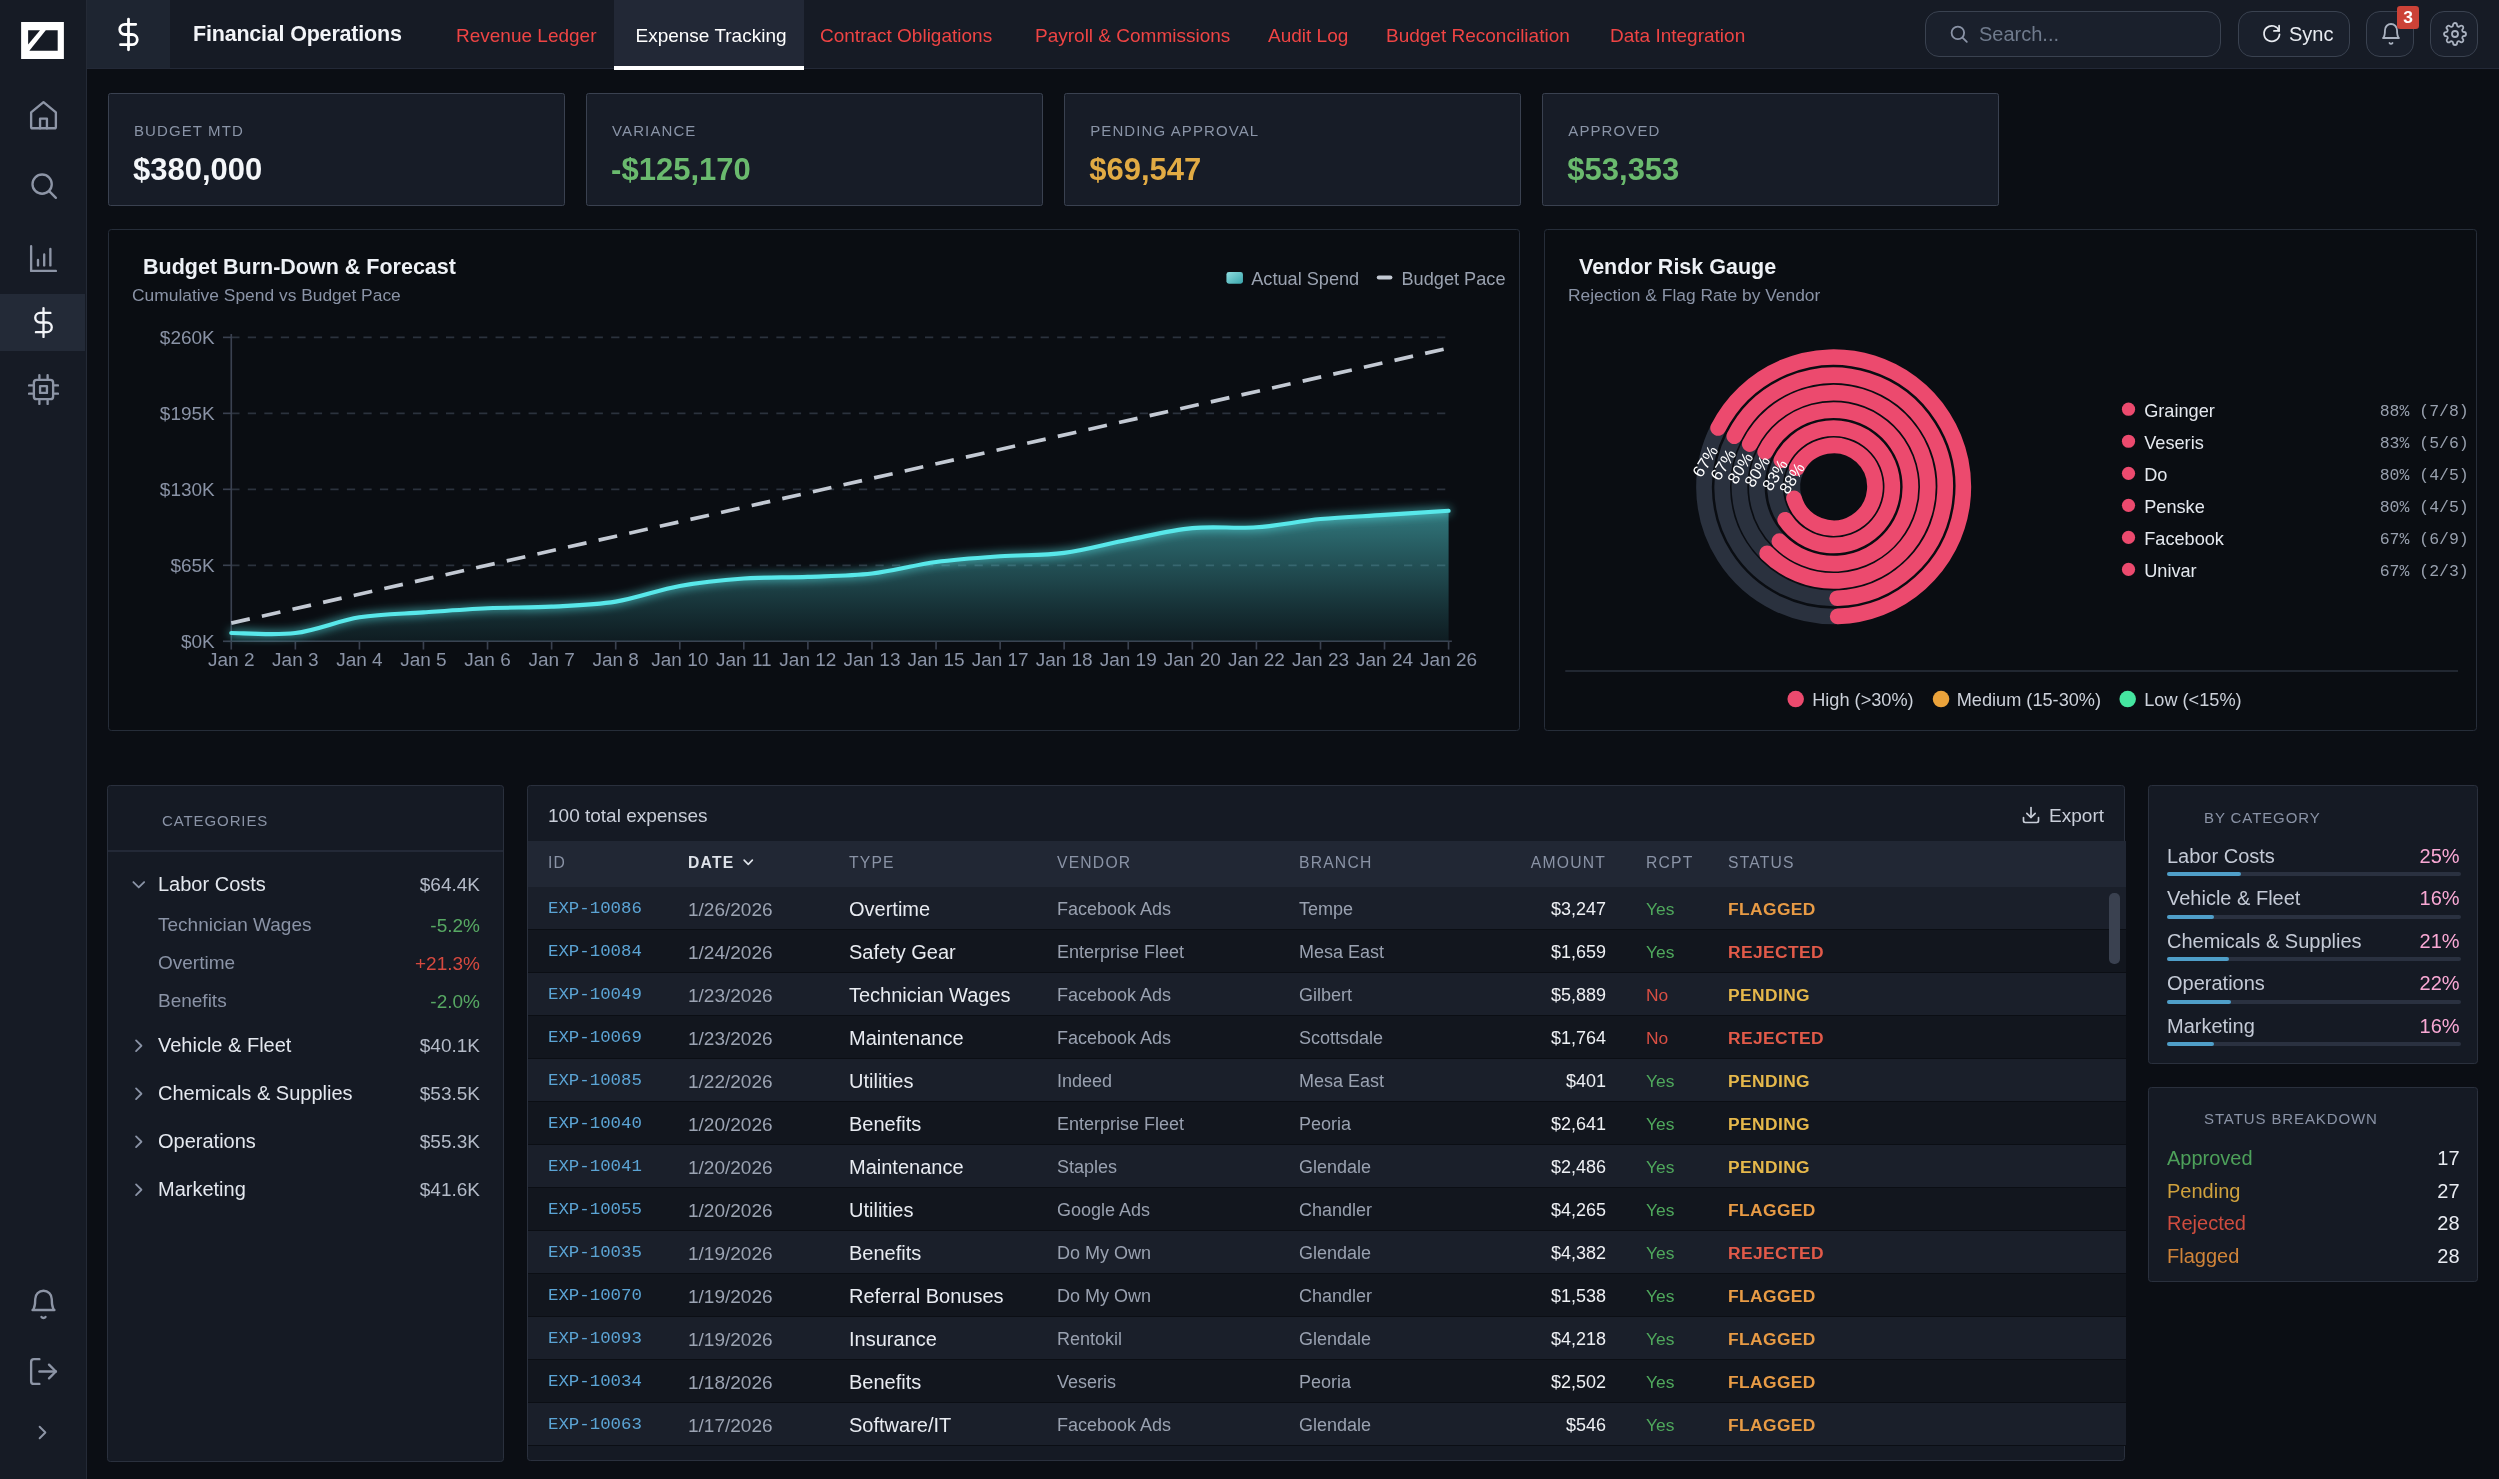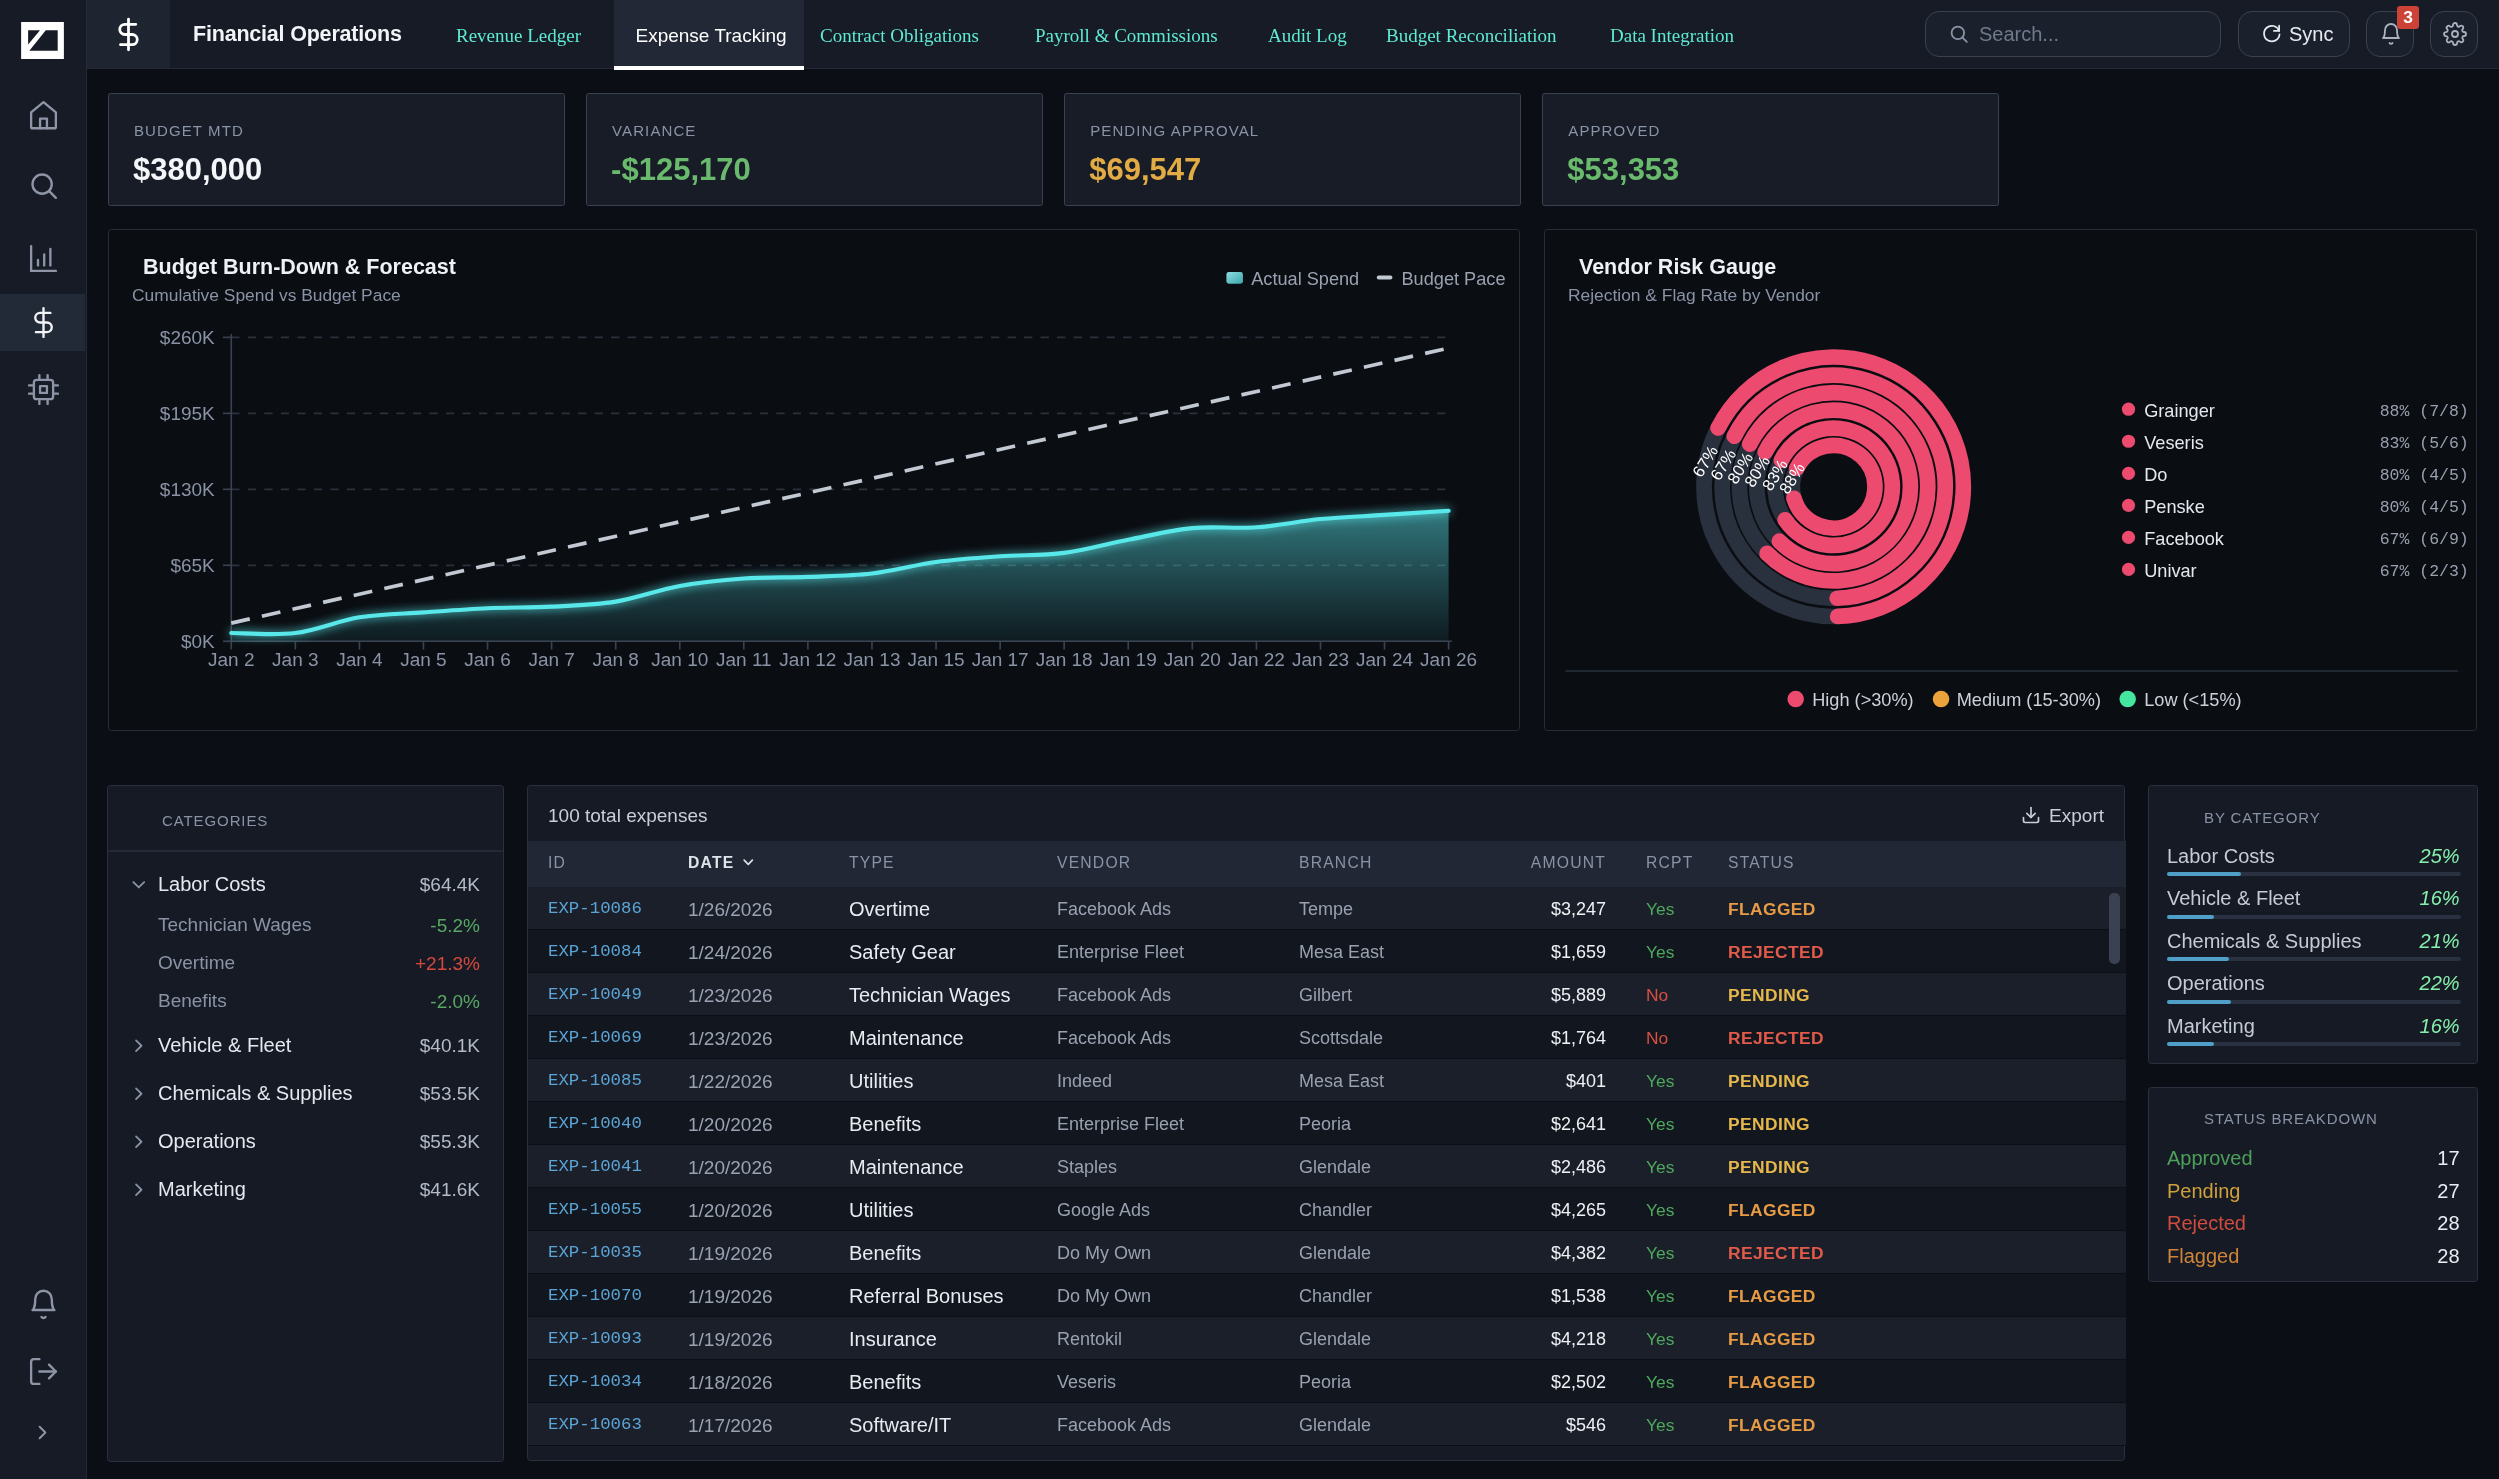--- a/index.html
+++ b/index.html
@@ -15,21 +15,21 @@
 .sic svg { width:33px; height:33px; display:block; }
 #dtile { position:absolute; left:0; top:294px; width:85px; height:57px; background:#232a37; }
 .sic.active { color:#f2f4f8; }
 
 
 #topbar { position:absolute; left:87px; top:0; width:2413px; height:69px;
   background:#161b25; border-bottom:1.7px solid #232937; }
 #dtab { position:absolute; left:0; top:0; width:83px; height:68px; background:#1e2531; }
 #dtab svg { position:absolute; left:24px; top:16.5px; width:35px; height:35px; color:#fff; }
 #ttl { position:absolute; left:106px; top:22px; font-size:21.5px; font-weight:700; color:#f2f4f8; letter-spacing:-0.2px; }
-.tab { position:absolute; top:25px; font-size:19px; color:#5eead4;font-family:Liberation Serif, serif; }
+.tab { position:absolute; top:25px; font-size:19px; color:#ef4444; }
 #atab { position:absolute; left:527px; top:0; width:190px; height:68px; background:#222836; }
 #atab .underline { position:absolute; left:0; bottom:-1.7px; width:100%; height:3.3px; background:#fff; }
 #atab span { position:absolute; left:21.5px; top:25px; font-size:19px; color:#fff; font-weight:500; white-space:nowrap; }
 .tbtn { position:absolute; top:10.7px; height:46px; background:#1a202c; border:1.7px solid #3a4250; border-radius:14px; }
 #search { left:1838px; width:296px; }
 #search svg { position:absolute; left:21.5px; top:11.6px; width:21.5px; height:21.5px; color:#8a93a6; }
 #search span { position:absolute; left:53px; top:11.6px; font-size:20px; color:#6f7a8c; }
 #syncb { left:2151px; width:112px; }
 #syncb svg { position:absolute; left:21.5px; top:12.4px; width:20.7px; height:20.7px; color:#e8ebf1; }
 #syncb span { position:absolute; left:50px; top:11.6px; font-size:20px; color:#e8ebf1; }
@@ -95,21 +95,21 @@
 .c-am { right:520px; color:#eef0f4; font-size:18px; top:11.6px; }
 .c-rc { left:1118px; font-size:17.4px; top:12.4px; }
 .c-st { left:1200px; font-weight:700; letter-spacing:0.4px; font-size:17.4px; top:12.4px; }
 .yes { color:#4fa85c; } .no { color:#d94f44; }
 .st-f { color:#e89b45; } .st-r { color:#e25a49; } .st-p { color:#e6b84b; }
 #sbar { position:absolute; left:1581px; top:107px; width:10.7px; height:71px; background:#3a4150; border-radius:5px; }
 
 
 #bycat .phead { position:absolute; left:19px; top:23px; }
 .bcrow .n { position:absolute; left:18px; font-size:20px; color:#c4cad6; }
-.bcrow .p { position:absolute; right:17.4px; font-size:20px; color:#86efac;font-style:italic; }
+.bcrow .p { position:absolute; right:17.4px; font-size:20px; color:#f9a8d4; }
 .bar { position:absolute; left:18px; width:294px; height:4.1px; background:#2a3140; border-radius:2.5px; }
 .bar i { position:absolute; left:0; top:0; height:4.1px; background:#4f9fc9; border-radius:2.5px; display:block; }
 
 
 #statusp .phead { position:absolute; left:19px; top:21.5px; }
 .strow .n { position:absolute; left:18px; font-size:20px; }
 .strow .v { position:absolute; right:17.4px; font-size:20px; color:#e8ebf1; }
 </style>
 </head>
 <body>

